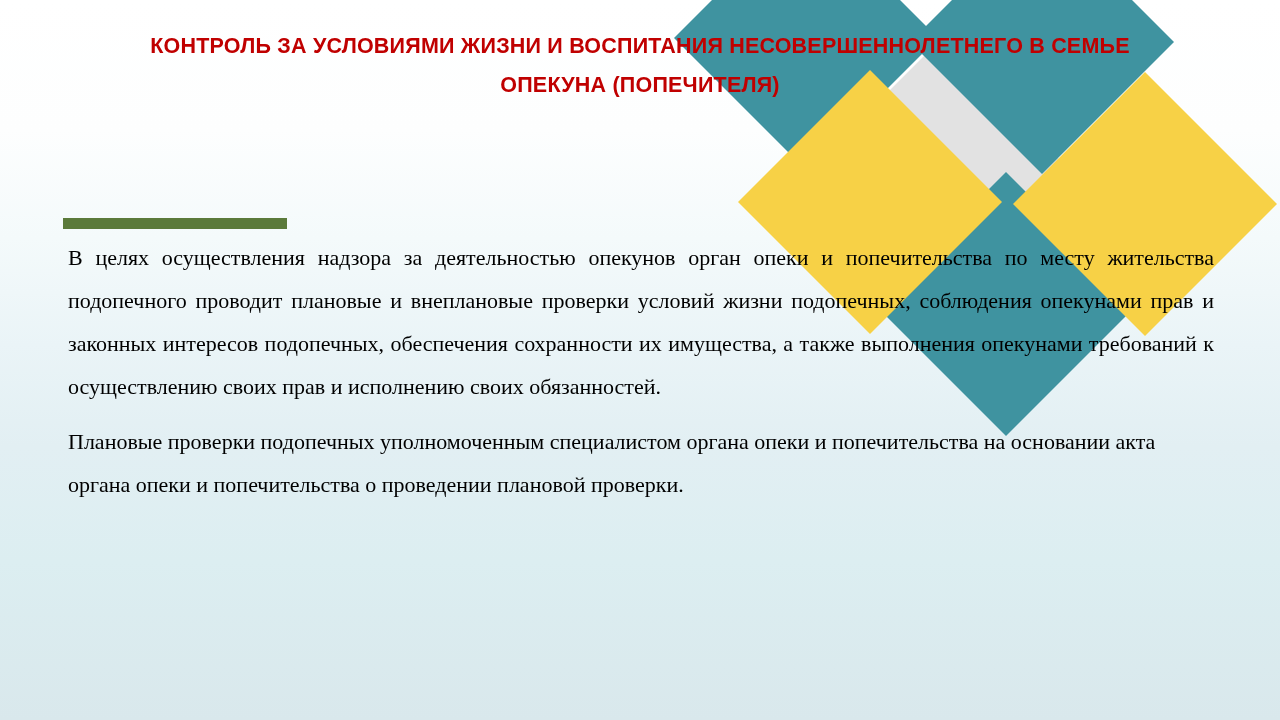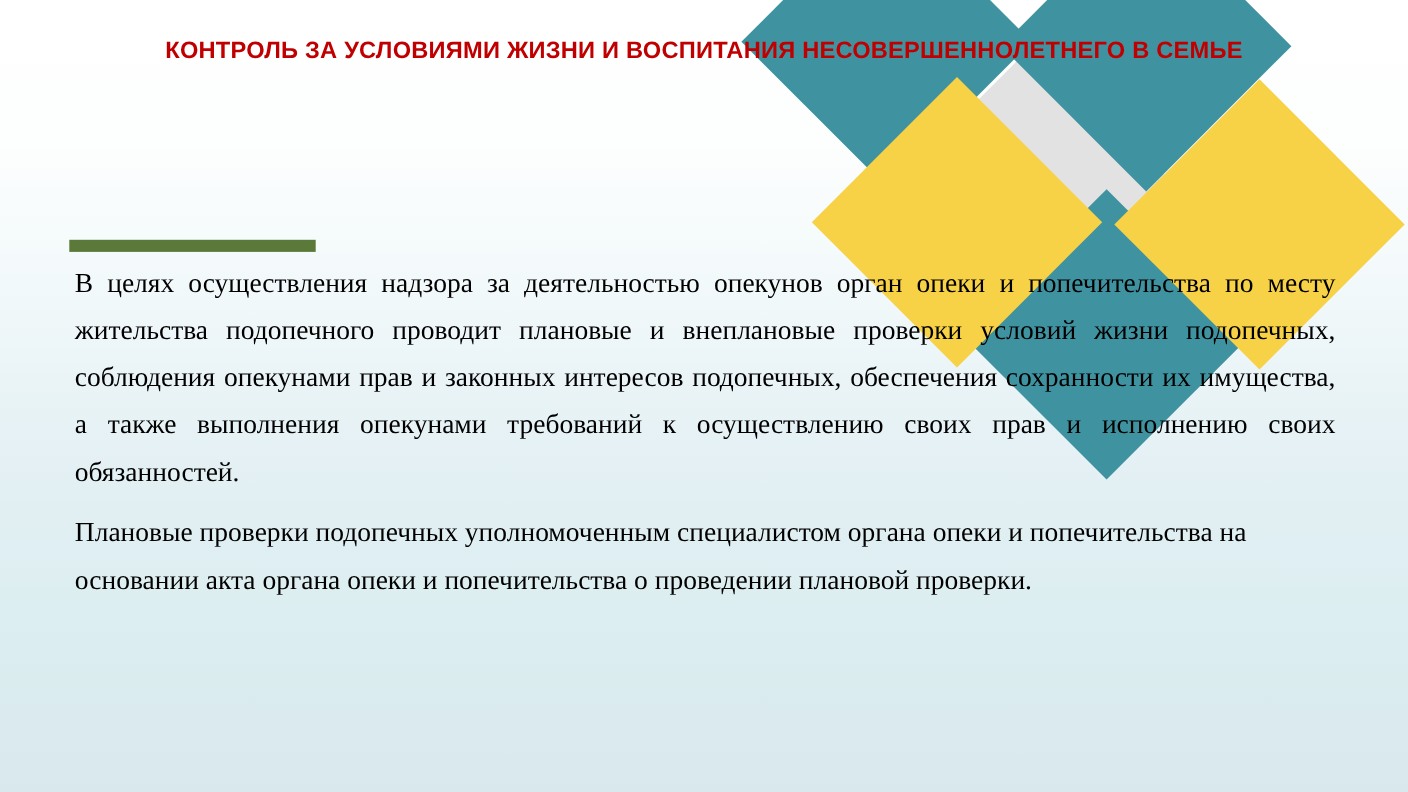--- a/index.html
+++ b/index.html
@@ -72,21 +72,21 @@
   #body-block {
     position: absolute;
     left: 68px;
     top: 236px;
     width: 1146px;
     z-index: 6;
   }
   .para {
     color: #000000;
     font-family: "Liberation Serif", serif;
-    font-size: 25px;
+    font-size: 22px;
     line-height: 43px;
     margin: 0;
   }
   .para.justified { text-align: justify; text-align-last: left; }
   .para.p2 { margin-top: 12px; }
 </style>
 </head>
 <body>
 
 <div id="slide">
@@ -101,20 +101,21 @@
 
     <polygon points="1006,172 1138,304 1006,436 874,304" fill="#3F93A0"></polygon>
 
     <polygon points="870,70 1002,202 870,334 738,202" fill="#F7D146"></polygon>
 
     <polygon points="1145,72 1277,204 1145,336 1013,204" fill="#F7D146"></polygon>
   </svg>
 
   <div id="title-block">
     <div class="title-line l1">КОНТРОЛЬ ЗА УСЛОВИЯМИ ЖИЗНИ И ВОСПИТАНИЯ НЕСОВЕРШЕННОЛЕТНЕГО В СЕМЬЕ</div>
+    <div class="title-line l2">ОПЕКУНА (ПОПЕЧИТЕЛЯ)</div>
   </div>
 
   <div id="accent-bar"></div>
 
   <div id="body-block">
     <p class="para justified p1">В целях осуществления надзора за деятельностью опекунов орган опеки и попечительства по месту жительства подопечного проводит плановые и внеплановые проверки условий жизни подопечных, соблюдения опекунами прав и законных интересов подопечных, обеспечения сохранности их имущества, а также выполнения опекунами требований к осуществлению своих прав и исполнению своих обязанностей.</p>
     <p class="para p2">Плановые проверки подопечных уполномоченным специалистом органа опеки и попечительства на основании акта органа опеки и попечительства о проведении плановой проверки.</p>
   </div>
 
 </div>

